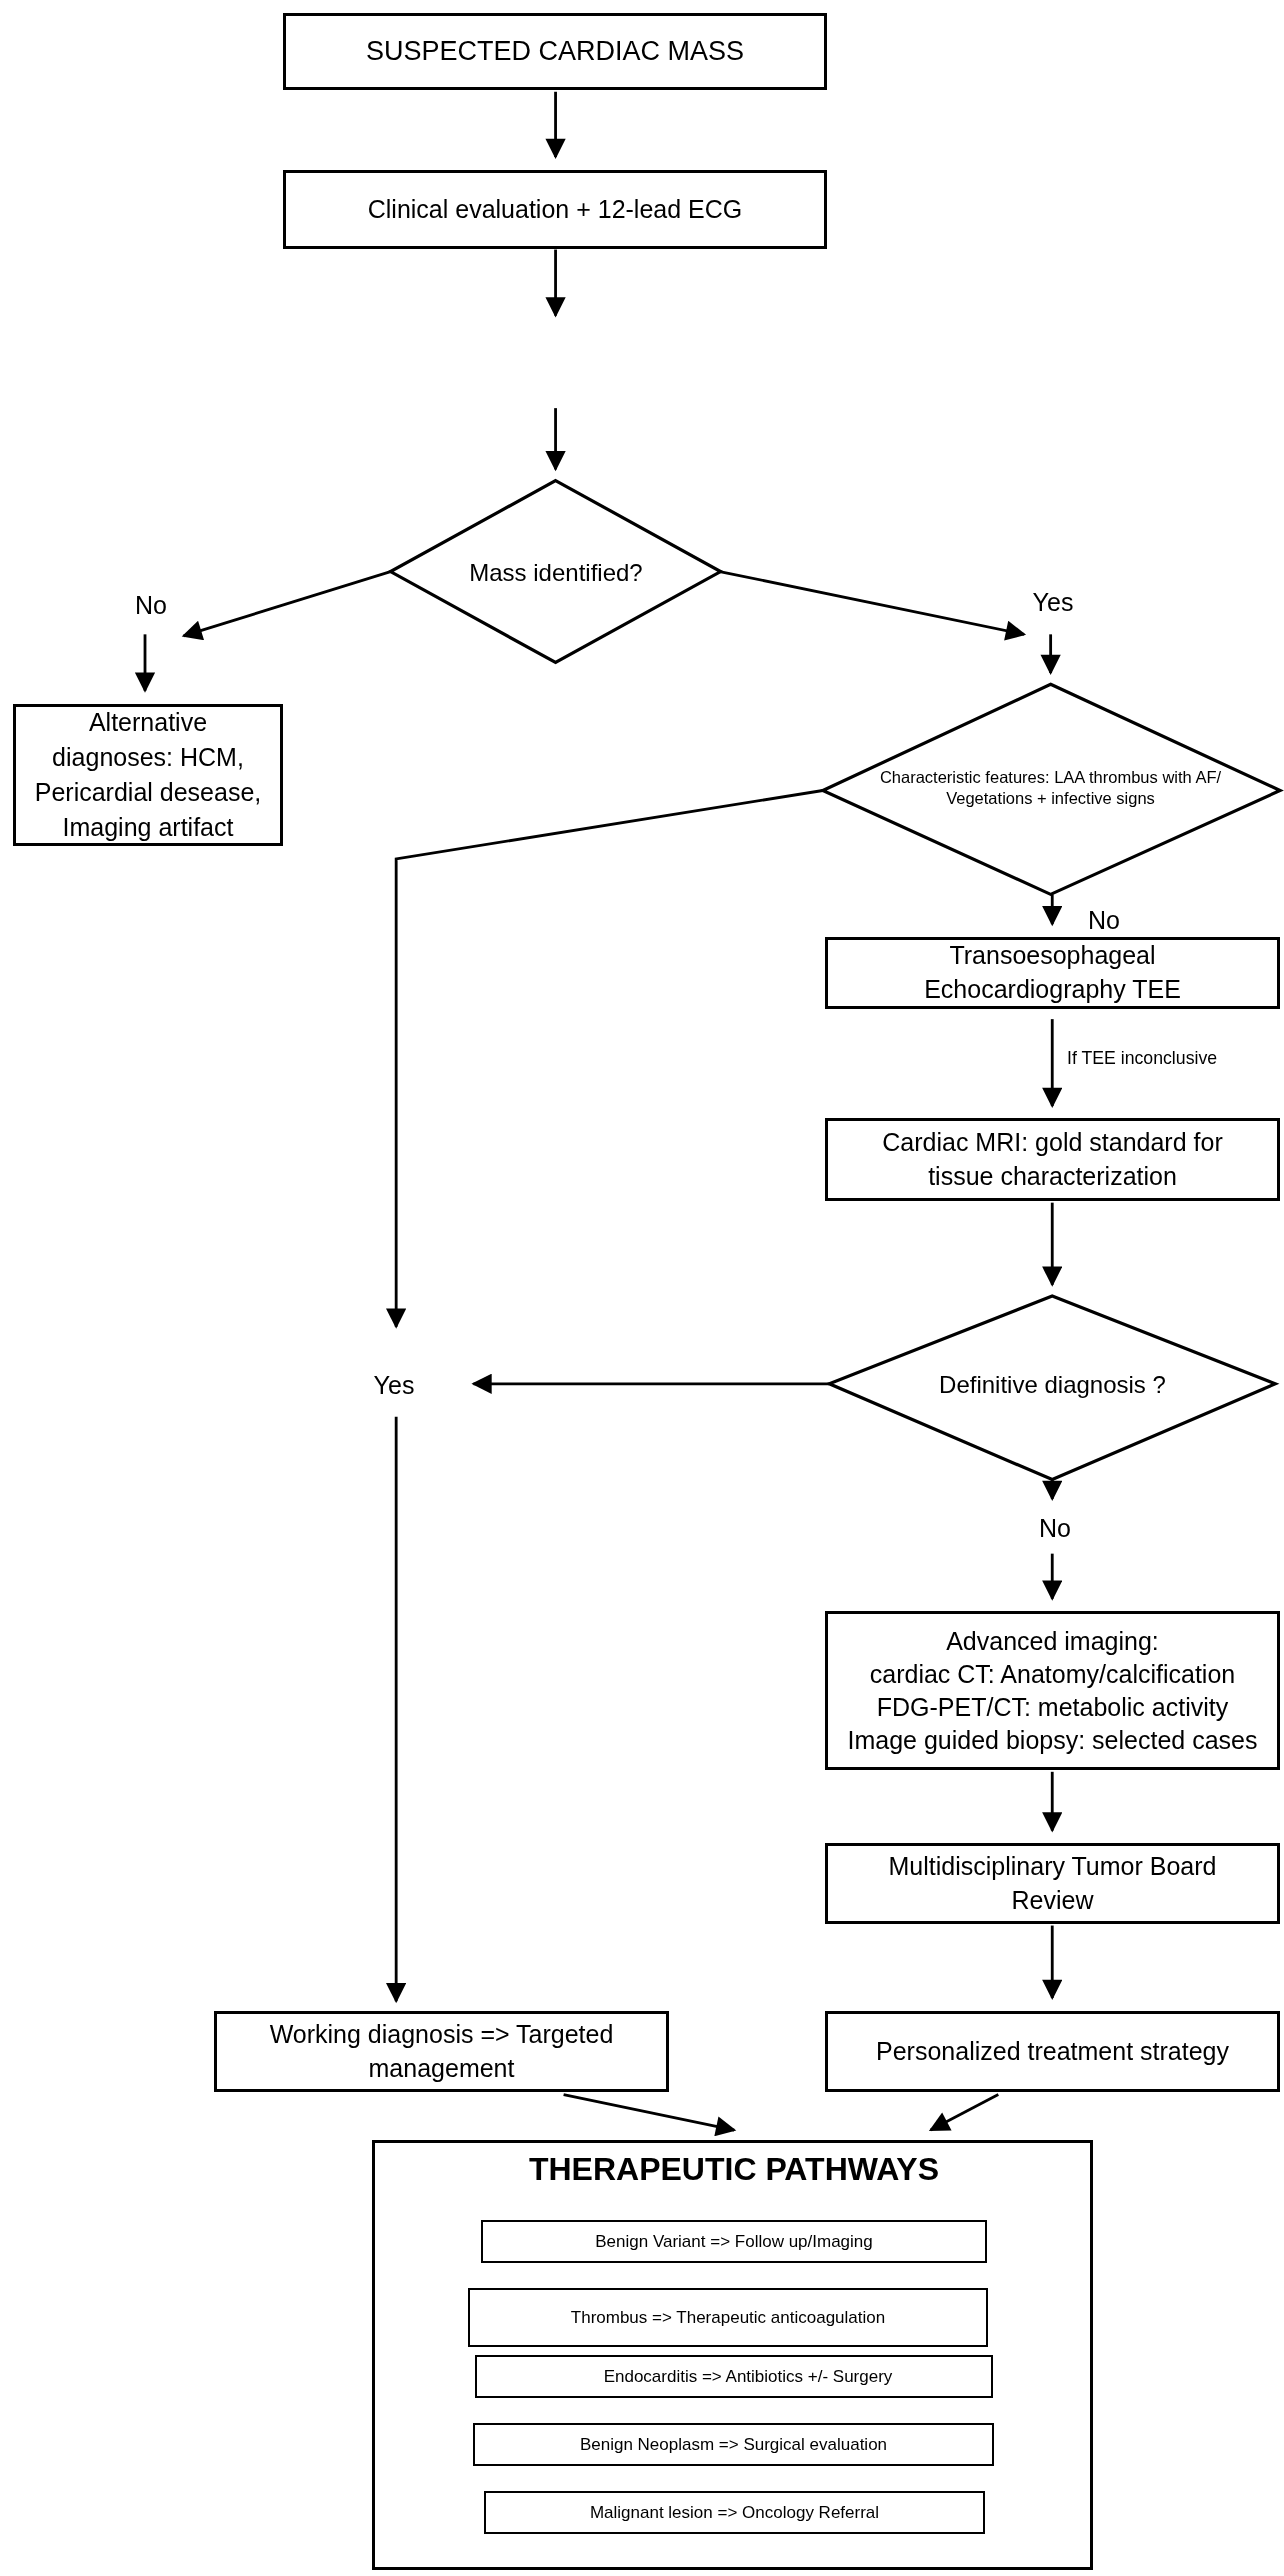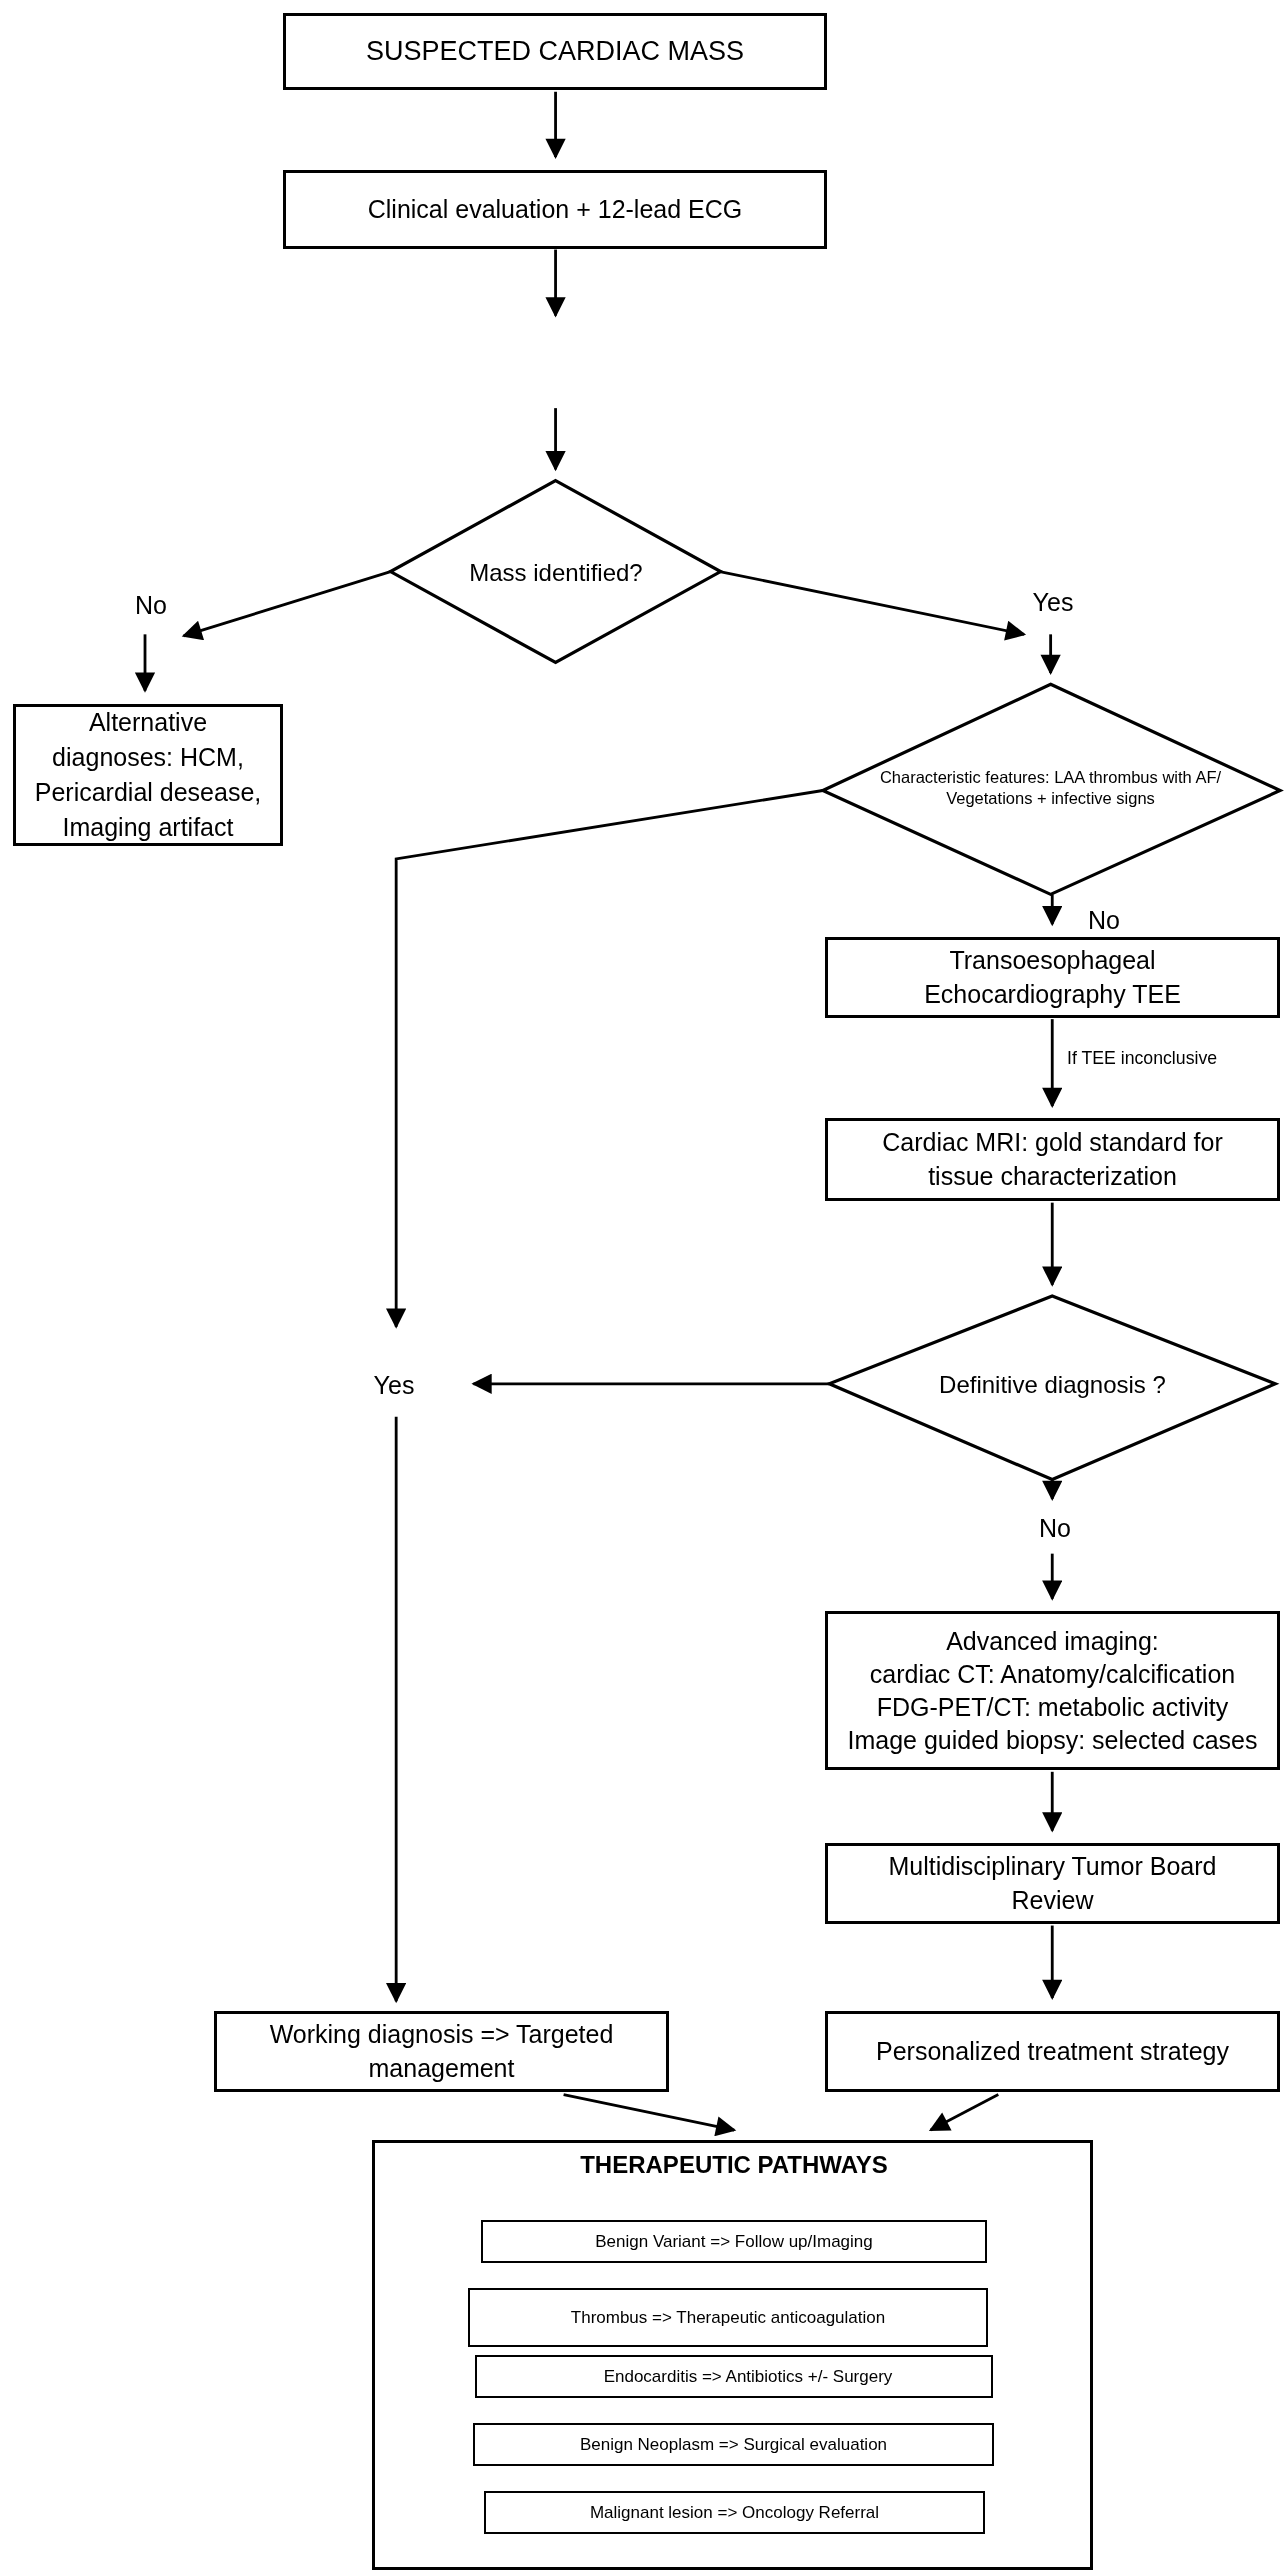--- a/index.html
+++ b/index.html
@@ -53,21 +53,21 @@
   .edge-label.centered { transform: translateX(-50%); }
   .pathways-outer {
     position: absolute;
     box-sizing: border-box;
     border: 3.2px solid #000000;
     background: #ffffff;
   }
   .pathways-title {
     position: absolute;
     transform: translateX(-50%);
-    font-size: 24px;
+    font-size: 32px;
     font-weight: bold;
     white-space: nowrap;
   }
   .pathway-item {
     position: absolute;
     box-sizing: border-box;
     border: 2.4px solid #000000;
     background: #ffffff;
     display: flex;
     align-items: center;
@@ -122,21 +122,21 @@
   <div class="node" style="left:283px; top:13px; width:544px; height:77px; font-size:27px;">SUSPECTED CARDIAC MASS</div>
 
   <div class="node" style="left:283px; top:170px; width:544px; height:79px;">Clinical evaluation + 12-lead ECG</div>
 
 
   <div class="node" style="left:13px; top:704px; width:270px; height:142px; line-height:1.4;">Alternative
 diagnoses: HCM,
 Pericardial desease,
 Imaging artifact</div>
 
-  <div class="node" style="left:825px; top:937px; width:455px; height:81px;">Transoesophageal
+  <div class="node" style="left:825px; top:937px; width:455px; height:72px;">Transoesophageal
 Echocardiography TEE</div>
 
   <div class="node" style="left:825px; top:1118px; width:455px; height:83px;">Cardiac MRI: gold standard for
 tissue characterization</div>
 
   <div class="node" style="left:825px; top:1611px; width:455px; height:159px; line-height:1.32;">Advanced imaging:
 cardiac CT: Anatomy/calcification
 FDG-PET/CT: metabolic activity
 Image guided biopsy: selected cases</div>
 

